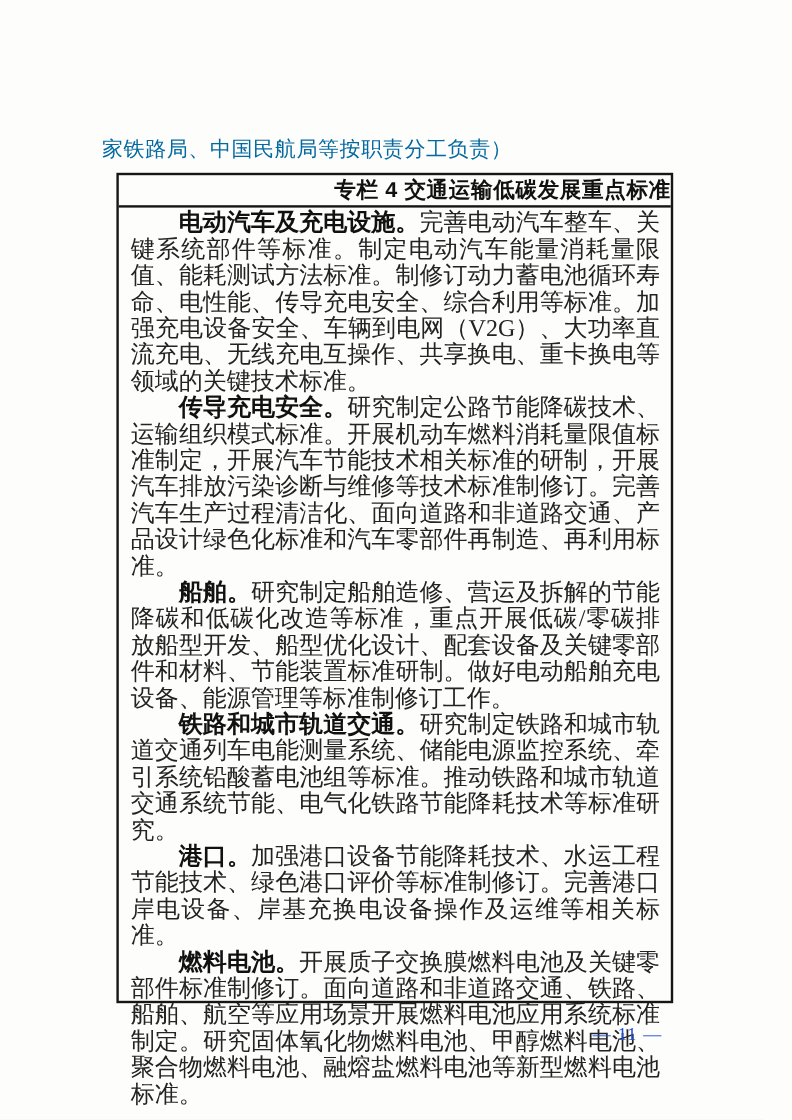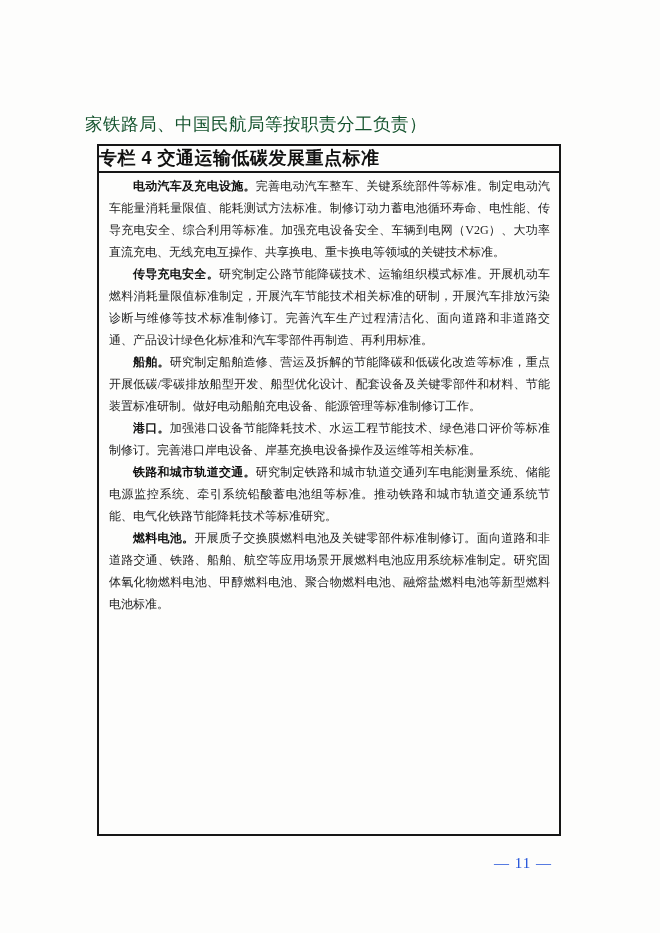--- a/index.html
+++ b/index.html
@@ -14,44 +14,44 @@
     background: #fdfdfc;
     color: #1c1c1c;
     overflow: hidden;
   }
   .cont-line {
     position: absolute;
     left: 85px; top: 112px;
     font-size: 17.5px;
     letter-spacing: 0.5px;
     white-space: nowrap;
-    color: #14532d;
+    color: #0369a1;
   }
   .box {
     position: absolute;
     left: 97px; top: 144px;
     width: 464px; height: 692px;
     border: 2px solid #161616;
     box-sizing: border-box;
     background: #fdfdfc;
   }
   .box-title {
     height: 25px;
     line-height: 25px;
     border-bottom: 2px solid #161616;
-    text-align: left;
+    text-align: right;
     font-family: "Liberation Sans", "DejaVu Sans", sans-serif;
     font-weight: bold;
     font-size: 18px;
     color: #111;
     letter-spacing: 0.5px;
   }
   .box-body {
     padding: 2px 9px 0 10px;
-    font-size: 12px;
+    font-size: 20px;
     line-height: 22px;
     text-align: justify;
     color: #232323;
   }
   .box-body p {
     margin: 0;
     text-indent: 2em;
   }
   .lead {
     font-family: "Liberation Sans", "DejaVu Sans", sans-serif;
@@ -75,21 +75,21 @@
 
   <div class="cont-line">家铁路局、中国民航局等按职责分工负责）</div>
 
   <div class="box">
     <div class="box-title">专栏 4 交通运输低碳发展重点标准</div>
 
     <div class="box-body">
       <p><span class="lead">电动汽车及充电设施。</span><span>完善电动汽车整车、关键系统部件等标准。制定电动汽车能量消耗量限值、能耗测试方法标准。制修订动力蓄电池循环寿命、电性能、传导充电安全、综合利用等标准。加强充电设备安全、车辆到电网（V2G）、大功率直流充电、无线充电互操作、共享换电、重卡换电等领域的关键技术标准。</span></p>
       <p><span class="lead">传导充电安全。</span><span>研究制定公路节能降碳技术、运输组织模式标准。开展机动车燃料消耗量限值标准制定，开展汽车节能技术相关标准的研制，开展汽车排放污染诊断与维修等技术标准制修订。完善汽车生产过程清洁化、面向道路和非道路交通、产品设计绿色化标准和汽车零部件再制造、再利用标准。</span></p>
       <p><span class="lead">船舶。</span><span>研究制定船舶造修、营运及拆解的节能降碳和低碳化改造等标准，重点开展低碳/零碳排放船型开发、船型优化设计、配套设备及关键零部件和材料、节能装置标准研制。做好电动船舶充电设备、能源管理等标准制修订工作。</span></p>
+      <p><span class="lead">铁路和城市轨道交通。</span><span>研究制定铁路和城市轨道交通列车电能测量系统、储能电源监控系统、牵引系统铅酸蓄电池组等标准。推动铁路和城市轨道交通系统节能、电气化铁路节能降耗技术等标准研究。</span></p>
       <p><span class="lead">港口。</span><span>加强港口设备节能降耗技术、水运工程节能技术、绿色港口评价等标准制修订。完善港口岸电设备、岸基充换电设备操作及运维等相关标准。</span></p>
-      <p><span class="lead">铁路和城市轨道交通。</span><span>研究制定铁路和城市轨道交通列车电能测量系统、储能电源监控系统、牵引系统铅酸蓄电池组等标准。推动铁路和城市轨道交通系统节能、电气化铁路节能降耗技术等标准研究。</span></p>
       <p><span class="lead">燃料电池。</span><span>开展质子交换膜燃料电池及关键零部件标准制修订。面向道路和非道路交通、铁路、船舶、航空等应用场景开展燃料电池应用系统标准制定。研究固体氧化物燃料电池、甲醇燃料电池、聚合物燃料电池、融熔盐燃料电池等新型燃料电池标准。</span></p>
     </div>
   </div>
 
   <div class="page-number">— 11 —</div>
 
 </div>
 
 </body></html>

